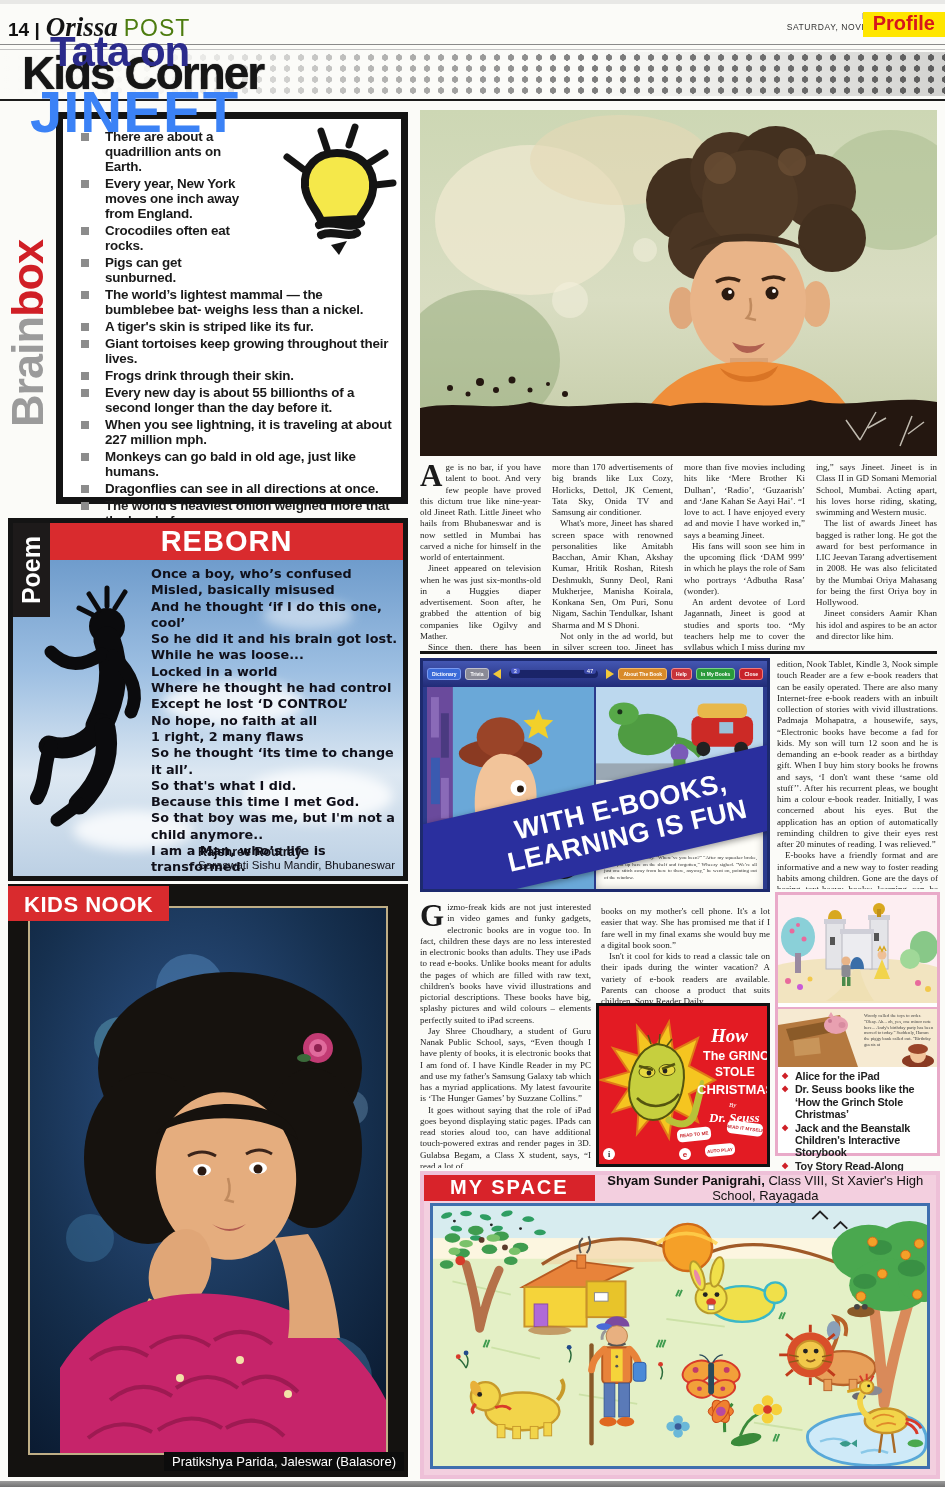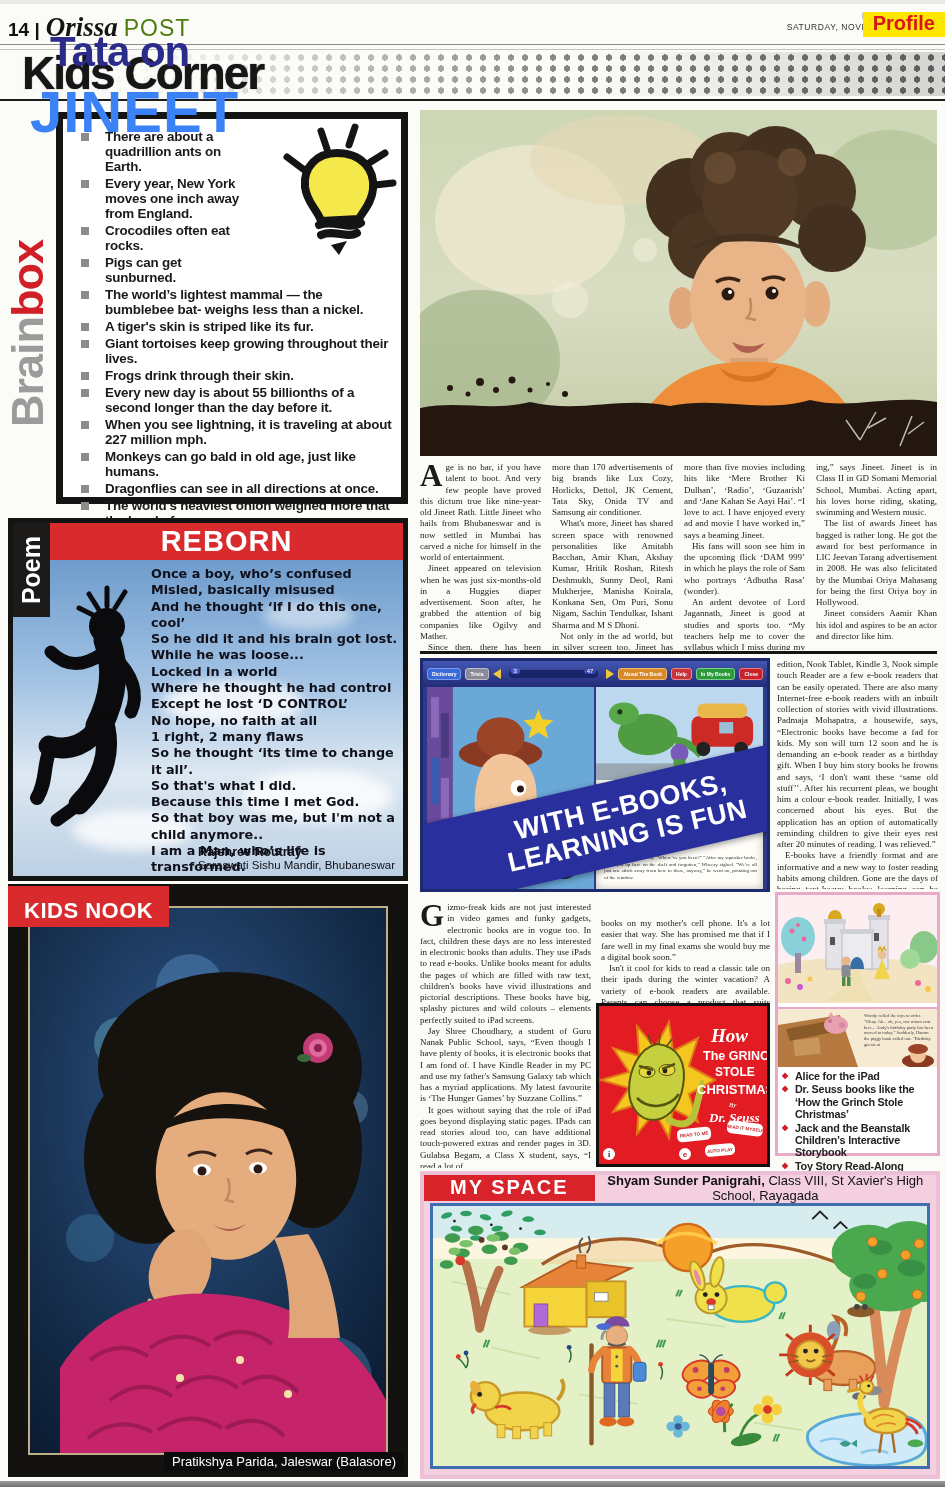--- a/index.html
+++ b/index.html
@@ -43,21 +43,21 @@
   .cloud{position:absolute;border-radius:50%;background:rgba(255,255,255,.8);filter:blur(6px);}
   .poem-sil{position:absolute;left:-6px;bottom:-4px;width:175px;height:300px;}
   .poem-text{position:absolute;left:138px;top:6px;width:252px;font-family:"DejaVu Sans",sans-serif;
        font-size:12.8px;font-weight:bold;color:#10101a;line-height:16.3px;}
   .poem-auth{position:absolute;right:8px;bottom:5px;color:#101018;}
   .poem-auth .a1{font-size:12.5px;font-weight:bold;}
   .poem-auth .a2{font-size:11.5px;}
   
   .nook{position:absolute;left:8px;top:880px;width:400px;height:593px;background:#141210;box-sizing:border-box;padding:22px 20px;}
   .nook-inner{width:100%;height:100%;border:2px solid #bfae86;box-sizing:border-box;overflow:hidden;position:relative;}
-  .nook-label{position:absolute;left:0;top:2px;background:#d92b2e;color:#fff;font-weight:bold;font-size:22px;padding:12px 16px 3px;z-index:4;letter-spacing:.5px;}
+  .nook-label{position:absolute;left:0;top:2px;background:#d92b2e;color:#fff;font-weight:bold;font-size:22px;padding:6px 16px 3px;z-index:4;letter-spacing:.5px;}
   .nook-cap{position:absolute;right:4px;bottom:6px;background:#0c0c0c;color:#fff;font-size:13px;padding:2px 8px;z-index:4;}
   
   .prof{position:absolute;left:420px;top:106px;width:517px;height:346px;overflow:hidden;}
   .prof-tag{position:absolute;right:0;top:8px;background:#ffe600;color:#d6161c;font-weight:bold;font-size:20px;padding:0 10px 2px;z-index:5;}
   .hl1{position:absolute;left:50px;top:24px;color:#2b2b8c;font-weight:bold;font-size:42px;z-index:4;letter-spacing:-1px;}
   .hl2{position:absolute;left:30px;top:74px;color:#3b82f6;font-weight:bold;font-size:58px;z-index:4;letter-spacing:1px;}
   
   .art{font-family:"Liberation Serif",serif;font-size:9px;line-height:11.25px;text-align:justify;color:#1b1b1b;}
   .art p{margin:0;text-indent:8px;}
   .art p.pf{text-indent:0;}
@@ -83,21 +83,21 @@
   .pageL,.pageR{flex:1;background:#fefdf8;position:relative;overflow:hidden;box-shadow:inset 0 0 8px rgba(0,0,0,.25);}
   .pg-lines{position:absolute;left:10px;right:10px;top:96px;height:40px;opacity:.5;
      background:repeating-linear-gradient(#aaa 0 1px,transparent 1px 6px);}
   .pg-snip{position:absolute;left:8px;right:6px;bottom:8px;font-family:"Liberation Serif",serif;font-size:5px;line-height:6.5px;color:#333;text-align:justify;}
   .banner{position:absolute;left:-34px;top:118px;width:470px;height:84px;background:#2a2f9e;transform:rotate(-13deg);z-index:6;
      display:flex;flex-direction:column;align-items:center;justify-content:center;box-shadow:0 2px 6px rgba(0,0,0,.4);}
   .banner div{color:#fff;font-weight:bold;font-size:27px;letter-spacing:.5px;line-height:30px;white-space:nowrap;}
   
   .ebart{position:absolute;left:420px;top:898px;width:350px;height:266px;}
   .ecol1{position:absolute;left:0;top:0;width:171px;height:266px;overflow:hidden;}
-  .ecol2{position:absolute;left:181px;top:16px;width:169px;height:100px;overflow:hidden;}
+  .ecol2{position:absolute;left:181px;top:4px;width:169px;height:100px;overflow:hidden;}
   .grinch{position:absolute;left:176px;top:101px;width:174px;height:164px;border:3px solid #111;box-sizing:border-box;background:#e31b23;}
   
   .rcol{position:absolute;left:777px;top:655px;width:161px;height:230px;overflow:hidden;}
   .sidebox{position:absolute;left:775px;top:888px;width:165px;height:264px;border:3px solid #e9aac9;box-sizing:border-box;background:#fff;}
   .booklist{margin:3px 2px 0 4px;padding:0;list-style:none;}
   .booklist li{position:relative;padding-left:13px;font-size:10.8px;font-weight:bold;line-height:12.4px;color:#222;margin-bottom:1px;letter-spacing:-.2px;}
   .booklist li:before{content:"◆";position:absolute;left:0;top:0;color:#cf2027;font-size:8px;}
   
   .mysp{position:absolute;left:420px;top:1167px;width:520px;height:308px;border:4px solid #eec0d8;background:#f3cfdf;box-sizing:border-box;}
   .mysp-head{height:26px;display:flex;align-items:center;justify-content:space-between;}

